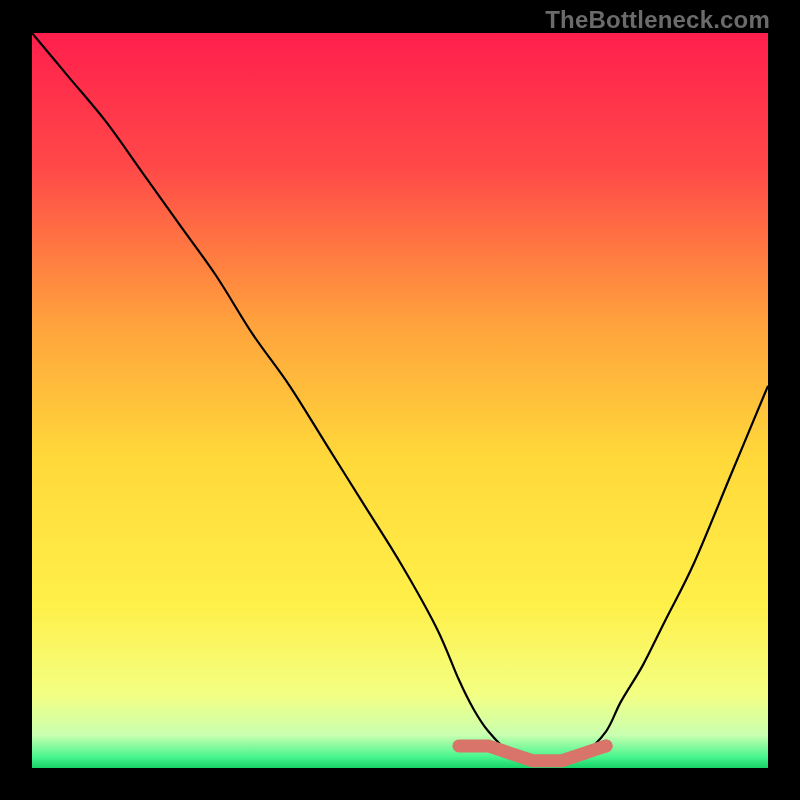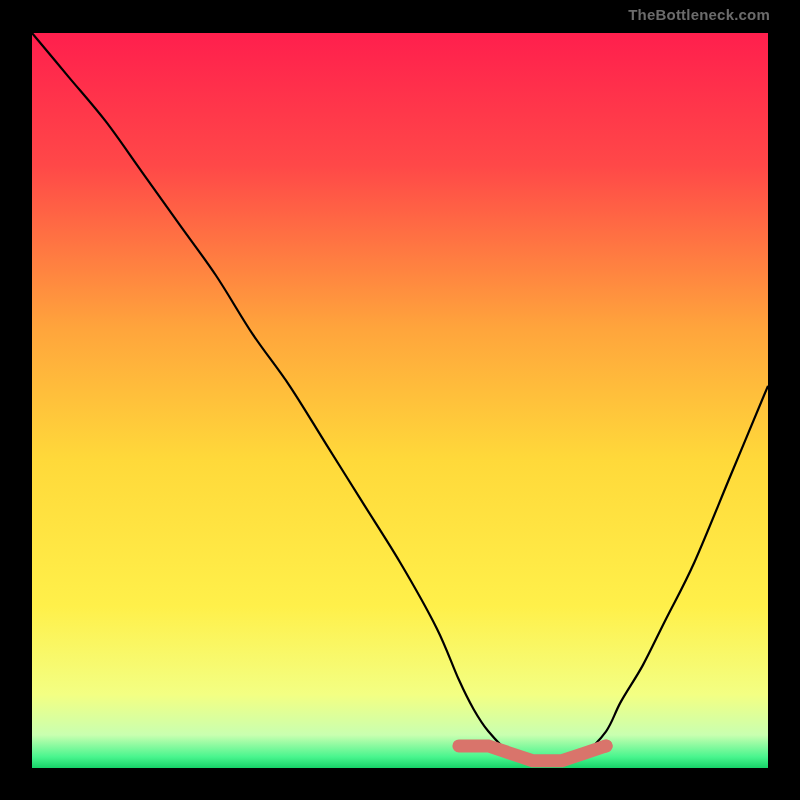--- a/index.html
+++ b/index.html
@@ -31,21 +31,21 @@
     top: 0;
     width: 736px;
     height: 735px;
     pointer-events: none;
   }
   .watermark {
     position: absolute;
     top: 6px;
     right: 30px;
     font-family: Arial, Helvetica, sans-serif;
-    font-size: 15px;
+    font-size: 24px;
     font-weight: 600;
     color: #6b6b6b;
     letter-spacing: 0.2px;
   }
 </style>
 </head>
 <body>
 
 <div class="frame">
   <svg class="gradient" viewBox="0 0 736 735" preserveAspectRatio="none">

